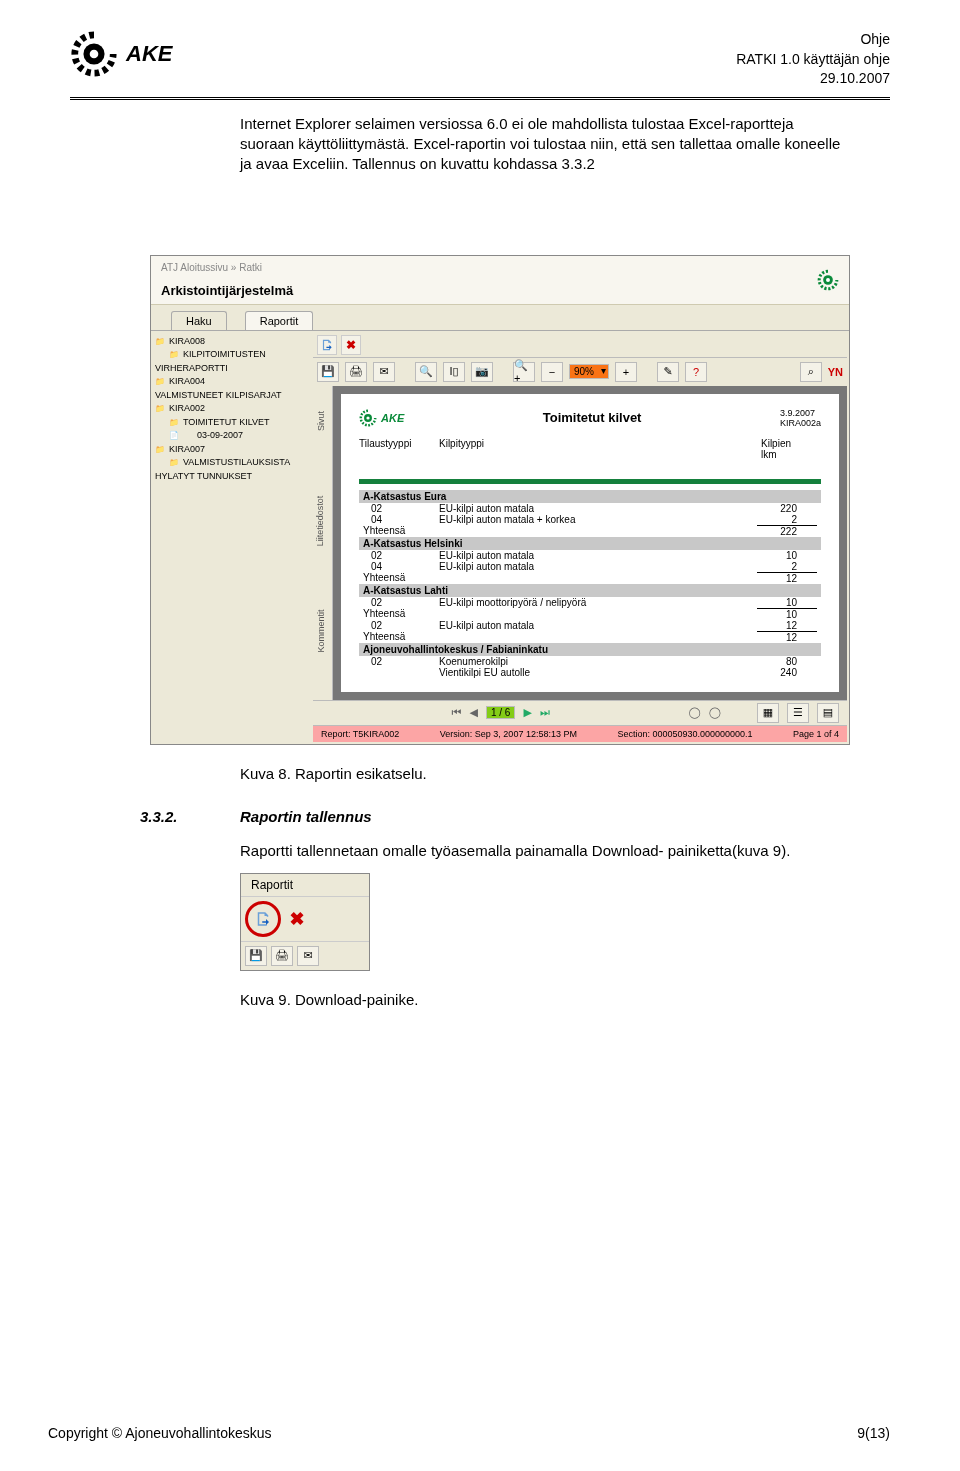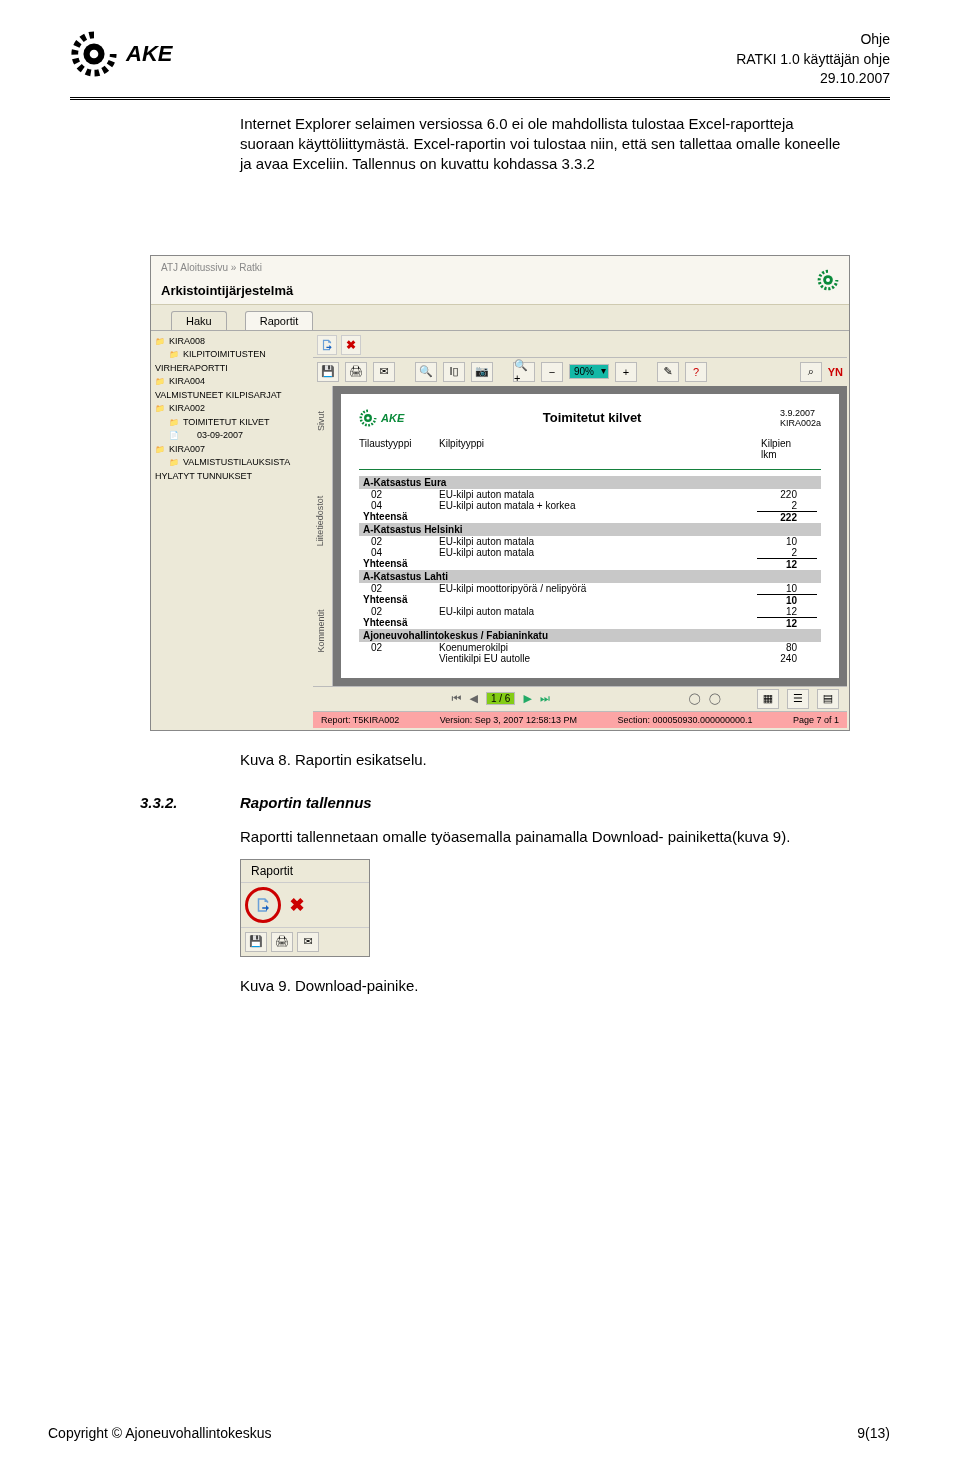--- a/index.html
+++ b/index.html
@@ -37,42 +37,42 @@
   .ss1-left-item.sub::before { left: 14px; }
   .ss1-left-item.noicon::before { content: ""; }
   .ss1-left-item.noicon { padding-left: 0; }
   
   .ss1-right { flex: 1; background: #ece9d8; padding: 2px; }
   .ss1-icons { display: flex; gap: 4px; padding: 2px 4px; align-items: center; }
   .ss1-icon { width: 20px; height: 20px; display: flex; align-items: center; justify-content: center; background: #f4f2e8; border: 1px solid #ccc; font-size: 12px; }
   
   .ss1-toolbar2 { background: #ece9d8; padding: 4px; border-top: 1px solid #bbb; display: flex; align-items: center; gap: 6px; }
   .tb-btn { width: 22px; height: 20px; background: #f4f2e8; border: 1px solid #bbb; display: flex; align-items: center; justify-content: center; font-size: 11px; }
-  .tb-sel { background: #14b8a6; border: 1px solid #bbb; font-size: 10px; padding: 1px 14px 1px 4px; position: relative; }
+  .tb-sel { background: #f97316; border: 1px solid #bbb; font-size: 10px; padding: 1px 14px 1px 4px; position: relative; }
   .tb-sel::after { content:"▾"; position:absolute; right:2px; top:0; font-size:10px; }
   
   .ss1-doc-outer { display: flex; }
   .ss1-sidetab { width: 20px; background: #ece9d8; border-right: 1px solid #bbb; position: relative; }
   .sidetab-lbl { transform: rotate(-90deg); transform-origin: center; position: absolute; font-size: 9px; color: #555; white-space: nowrap; }
   
   .ss1-doc { flex: 1; background: #777; padding: 8px; }
   .ss1-paper { background: #fff; padding: 14px 18px; font-size: 10px; }
   .ss1-paper-head { display: flex; justify-content: space-between; align-items: center; margin-bottom: 10px; }
   .ss1-paper-title { font-weight: bold; font-size: 13px; flex: 1; text-align: center; }
   .ss1-paper-right { text-align: left; font-size: 9px; }
   .ss1-paper-cols { display: flex; font-size: 10px; margin-bottom: 6px; }
   .col-a { width: 80px; }
   .col-b { flex: 1; }
   .col-c { width: 60px; text-align: right; padding-right: 20px; }
   .ss1-section-head { background: #c8c8c8; font-weight: bold; padding: 1px 4px; font-size: 10px; }
   .ss1-row { display: flex; font-size: 10px; padding: 0 4px; }
   .ss1-row .a { width: 76px; padding-left: 8px; }
   .ss1-row .b { flex: 1; }
   .ss1-row .c { width: 60px; text-align: right; padding-right: 20px; }
-  .ss1-row.bold { font-weight: bold; gap: 26px; }
+  .ss1-row.bold { font-weight: normal; gap: 26px; }
   
   .ss1-scroll { background: #ece9d8; padding: 2px 8px; display: flex; align-items: center; gap: 8px; border-top: 1px solid #bbb; }
   .nav-btn { font-size: 11px; color: #666; }
   .nav-pg { background: #84cc16; border: 1px solid #bbb; padding: 0 4px; font-size: 10px; }
   .ss1-status { background: #fca5a5; padding: 3px 8px; font-size: 9px; display: flex; justify-content: space-between; border-top: 1px solid #bbb; }
   
   .caption { margin-left: 170px; font-size: 15px; margin-top: 20px; }
   
   .heading33 { display: flex; margin-top: 26px; margin-bottom: 16px; }
   .heading33 .num { width: 170px; padding-left: 70px; font-weight: bold; font-style: italic; font-size: 15px; }
@@ -194,21 +194,21 @@
                       <circle cx="50" cy="50" r="9" fill="#fff"></circle>
                   </svg>
                   <span style="font-weight:900;font-style:italic;font-size:11px;color:#0a8a3a">AKE</span>
                 </span>
                 <span class="ss1-paper-title">Toimitetut kilvet</span>
                 <span class="ss1-paper-right">
                   <div>3.9.2007</div>
                   <div>KIRA002a</div>
                 </span>
               </div>
-              <div class="ss1-paper-cols" style="border-bottom:1px solid #15803d;padding-bottom:9px">
+              <div class="ss1-paper-cols" style="border-bottom:5px solid #15803d;padding-bottom:19px">
                 <span class="col-a">Tilaustyyppi</span>
                 <span class="col-b">Kilpityyppi</span>
                 <span class="col-c" style="text-align:left">Kilpien lkm</span>
               </div>
               <div id="report-sections">
                   <div class="ss1-section-head">A-Katsastus Eura</div>
                   <div class="ss1-row">
                     <span class="a">02</span>
                     <span class="b">EU-kilpi auton matala</span>
                     <span class="c">220</span>
@@ -287,21 +287,21 @@
           <span class="nav-btn">◯</span>
           <span style="width:20px"></span>
           <span class="tb-btn">▦</span>
           <span class="tb-btn">☰</span>
           <span class="tb-btn">▤</span>
         </div>
         <div class="ss1-status">
           <span>Report: T5KIRA002</span>
           <span>Version: Sep 3, 2007 12:58:13 PM</span>
           <span>Section: 000050930.000000000.1</span>
-          <span>Page 7 of 1</span>
+          <span>Page 1 of 4</span>
         </div>
       </div>
     </div>
   </div>
 
   <div class="caption">Kuva 8. Raportin esikatselu.</div>
 
   <div class="heading33">
     <span class="num">3.3.2.</span>
     <span class="txt">Raportin tallennus</span>

